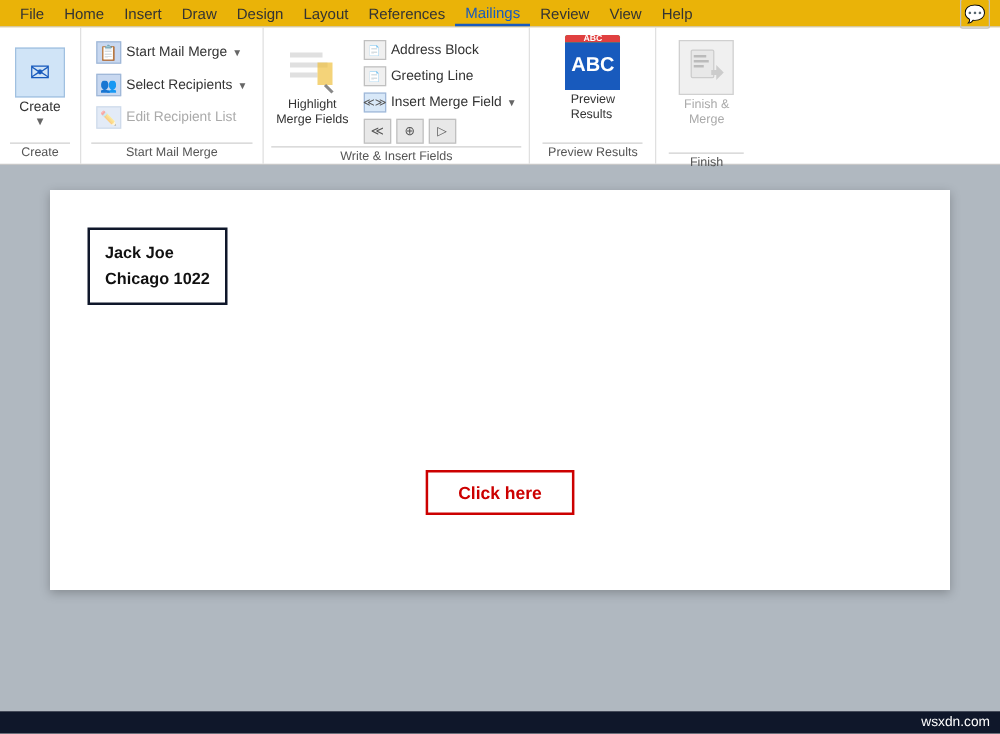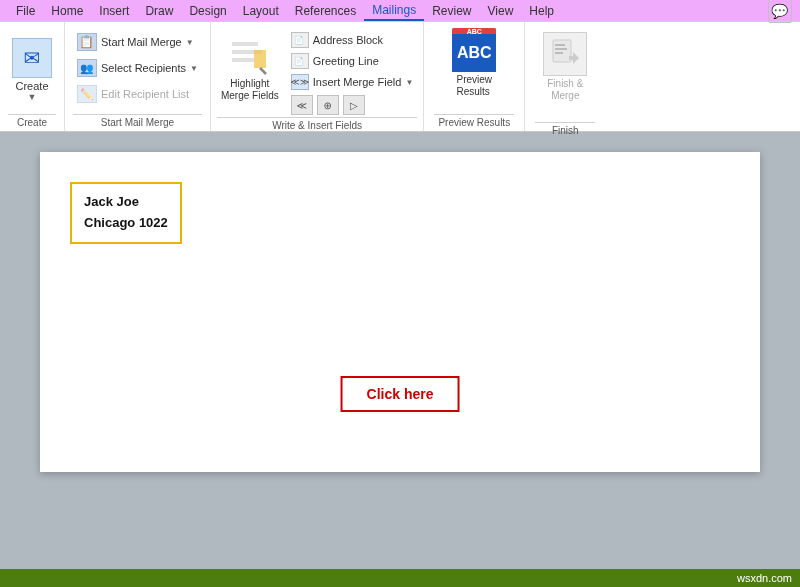--- a/index.html
+++ b/index.html
@@ -1,20 +1,20 @@
 <!DOCTYPE html>
 <html><head>
   <meta charset="utf-8">
   <style>
     * { box-sizing: border-box; margin: 0; padding: 0; }
     body { font-family: 'Segoe UI', Arial, sans-serif; font-size: 12px; background: #f0f0f0; width: 800px; height: 587px; overflow: hidden; }
 
     
     .menu-bar {
-      background: #f0abfc;
+      background: #eab308;
       border-bottom: 1px solid #d0d0d0;
       display: flex;
       align-items: center;
       padding: 0 8px;
       height: 22px;
     }
     .menu-item {
       padding: 2px 8px;
       font-size: 12px;
       cursor: pointer;
@@ -192,21 +192,21 @@
     .doc-page {
       background: #fff;
       width: 720px;
       min-height: 320px;
       box-shadow: 0 2px 8px rgba(0,0,0,0.25);
       position: relative;
       padding: 30px;
     }
 
     .address-box {
-      border: 2px solid #eab308;
+      border: 2px solid #0f172a;
       display: inline-block;
       padding: 8px 12px;
       margin-bottom: 20px;
     }
     .address-line {
       font-size: 13px;
       font-weight: bold;
       color: #111;
       line-height: 1.6;
     }
@@ -221,21 +221,21 @@
       cursor: pointer;
     }
     .click-here-text {
       font-size: 14px;
       color: #cc0000;
       font-weight: 700;
     }
 
     
     .status-bar {
-      background: #4d7c0f;
+      background: #0f172a;
       color: white;
       font-size: 11px;
       height: 18px;
       display: flex;
       align-items: center;
       justify-content: flex-end;
       padding: 0 8px;
     }
 
     .group-bottom-label {

